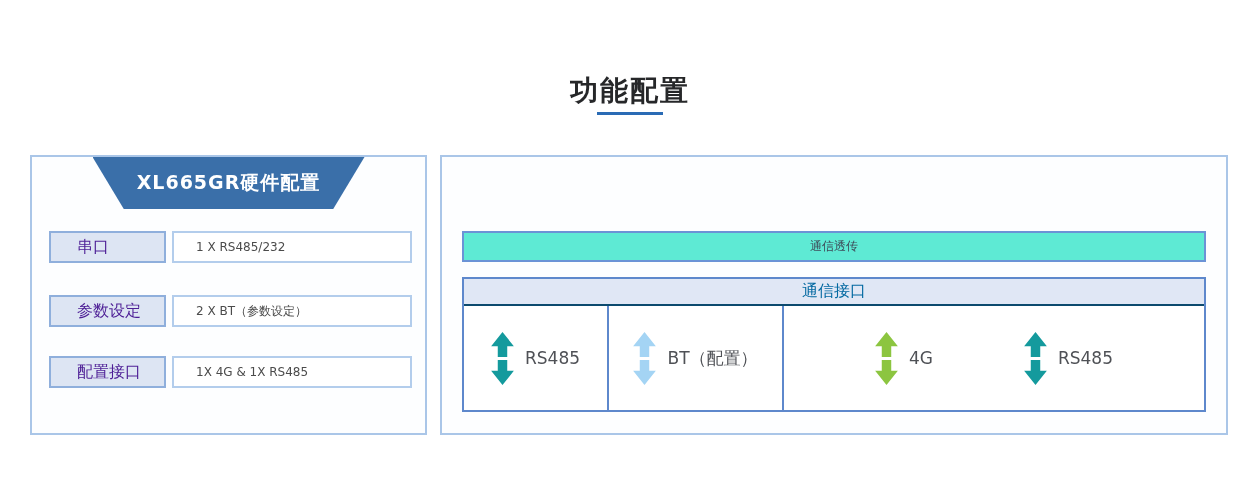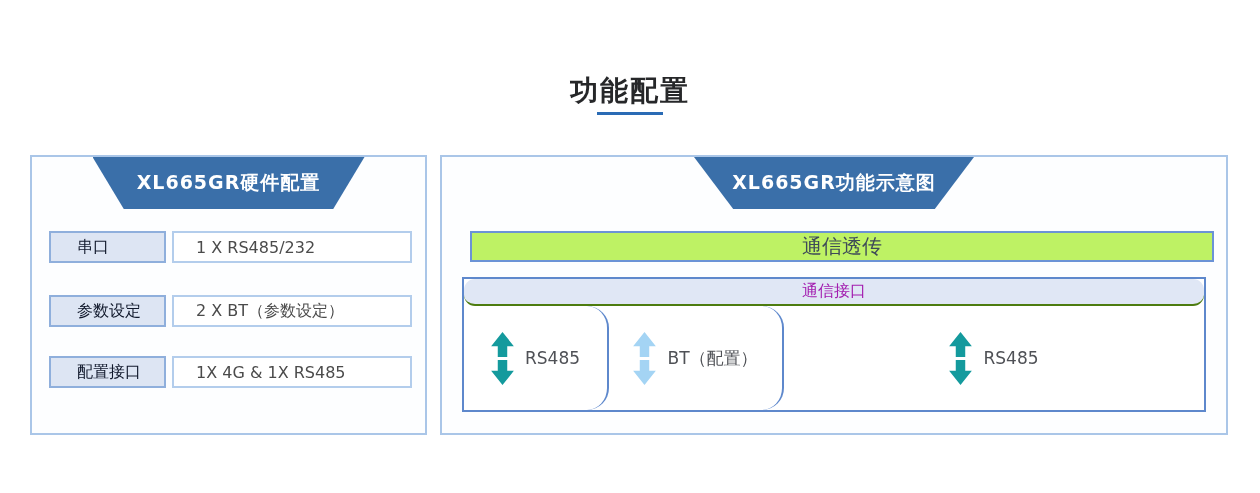--- a/index.html
+++ b/index.html
@@ -64,67 +64,66 @@
   .hw-row { position: absolute; left: 17px; height: 32px; }
   .hw-row.r0 { top: 74px; }
   .hw-row.r1 { top: 138px; }
   .hw-row.r2 { top: 199px; }
   .hw-label {
     position: absolute; left: 0; top: 0;
     width: 117px; height: 32px;
     background: #dde5f3;
     border: 2px solid #8fafdc;
     font-size: 16px;
-    color: #0f172a;
+    color: #4c1d95;
     display: flex; align-items: center;
     padding-left: 26px;
   }
   .hw-value {
     position: absolute; left: 123px; top: 0;
     width: 240px; height: 32px;
     background: #ffffff;
     border: 2px solid #b3cdec;
-    font-size: 16px;
+    font-size: 12px;
     color: #4b4b4b;
     display: flex; align-items: center;
     padding-left: 22px;
   }
 
   
   .fn-bar {
     position: absolute;
-    left: 28px; top: 74px;
+    left: 20px; top: 74px;
     width: 744px; height: 31px;
-    background: #bef264;
+    background: #5eead4;
     border: 2px solid #6b93d6;
     display: flex; align-items: center; justify-content: center;
-    font-size: 20px;
+    font-size: 12px;
     color: #3e4a58;
   }
   .fn-table {
     position: absolute;
     left: 20px; top: 120px;
     width: 744px; height: 135px;
     border: 2px solid #5e88cc;
     background: #ffffff;
     display: flex;
     flex-direction: column;
   }
   .fn-table-header {
     height: 27px;
     background: #e0e7f5;
-    border-bottom: 2px solid #4d7c0f;
+    border-bottom: 2px solid #0c4a6e;
     display: flex; align-items: center; justify-content: center;
     font-size: 16px;
-    color: #a21caf;
-    border-radius: 11px;
+    color: #0369a1;
   }
   .fn-table-body { flex: 1; display: flex; }
   .fn-cell {
-    display: flex; align-items: center; justify-content: center; border-radius: 22px;
+    display: flex; align-items: center; justify-content: center;
   }
   .fn-cell.c0 { width: 145px; border-right: 2px solid #5e88cc; }
   .fn-cell.c1 { width: 175px; border-right: 2px solid #5e88cc; text-align: center; }
   .fn-cell.c2 { flex: 1; justify-content: space-evenly; }
   .arrow-group { display: flex; align-items: center; gap: 11px; }
   .arrow-group svg { display: block; }
   .arrow-label { font-size: 17px; color: #4f5156; white-space: nowrap; }
 </style>
 </head>
 <body>
@@ -145,21 +144,20 @@
       <div class="hw-label">参数设定</div>
       <div class="hw-value">2 X BT（参数设定）</div>
     </div>
     <div class="hw-row r2">
       <div class="hw-label">配置接口</div>
       <div class="hw-value">1X 4G &amp; 1X RS485</div>
     </div>
   </div>
 
   <div class="panel right">
-    <div class="panel-header fn">XL665GR功能示意图</div>
 
     <div class="fn-bar">通信透传</div>
 
     <div class="fn-table">
       <div class="fn-table-header">通信接口</div>
       <div class="fn-table-body">
 
         <div class="fn-cell c0">
           <div class="arrow-group">
             <svg width="23" height="53" viewBox="0 0 24 56">
@@ -176,20 +174,27 @@
               <polygon points="12,0 24,15 17,15 17,26.5 7,26.5 7,15 0,15" fill="#a4d4f4"></polygon>
               <polygon points="7,29.5 17,29.5 17,41 24,41 12,56 0,41 7,41" fill="#a4d4f4"></polygon>
             </svg>
             <span class="arrow-label">BT（配置）</span>
           </div>
         </div>
 
         <div class="fn-cell c2">
           <div class="arrow-group">
             <svg width="23" height="53" viewBox="0 0 24 56">
+              <polygon points="12,0 24,15 17,15 17,26.5 7,26.5 7,15 0,15" fill="#8cc540"></polygon>
+              <polygon points="7,29.5 17,29.5 17,41 24,41 12,56 0,41 7,41" fill="#8cc540"></polygon>
+            </svg>
+            <span class="arrow-label">4G</span>
+          </div>
+          <div class="arrow-group">
+            <svg width="23" height="53" viewBox="0 0 24 56">
               <polygon points="12,0 24,15 17,15 17,26.5 7,26.5 7,15 0,15" fill="#149a9d"></polygon>
               <polygon points="7,29.5 17,29.5 17,41 24,41 12,56 0,41 7,41" fill="#149a9d"></polygon>
             </svg>
             <span class="arrow-label">RS485</span>
           </div>
         </div>
 
       </div>
     </div>
   </div>

